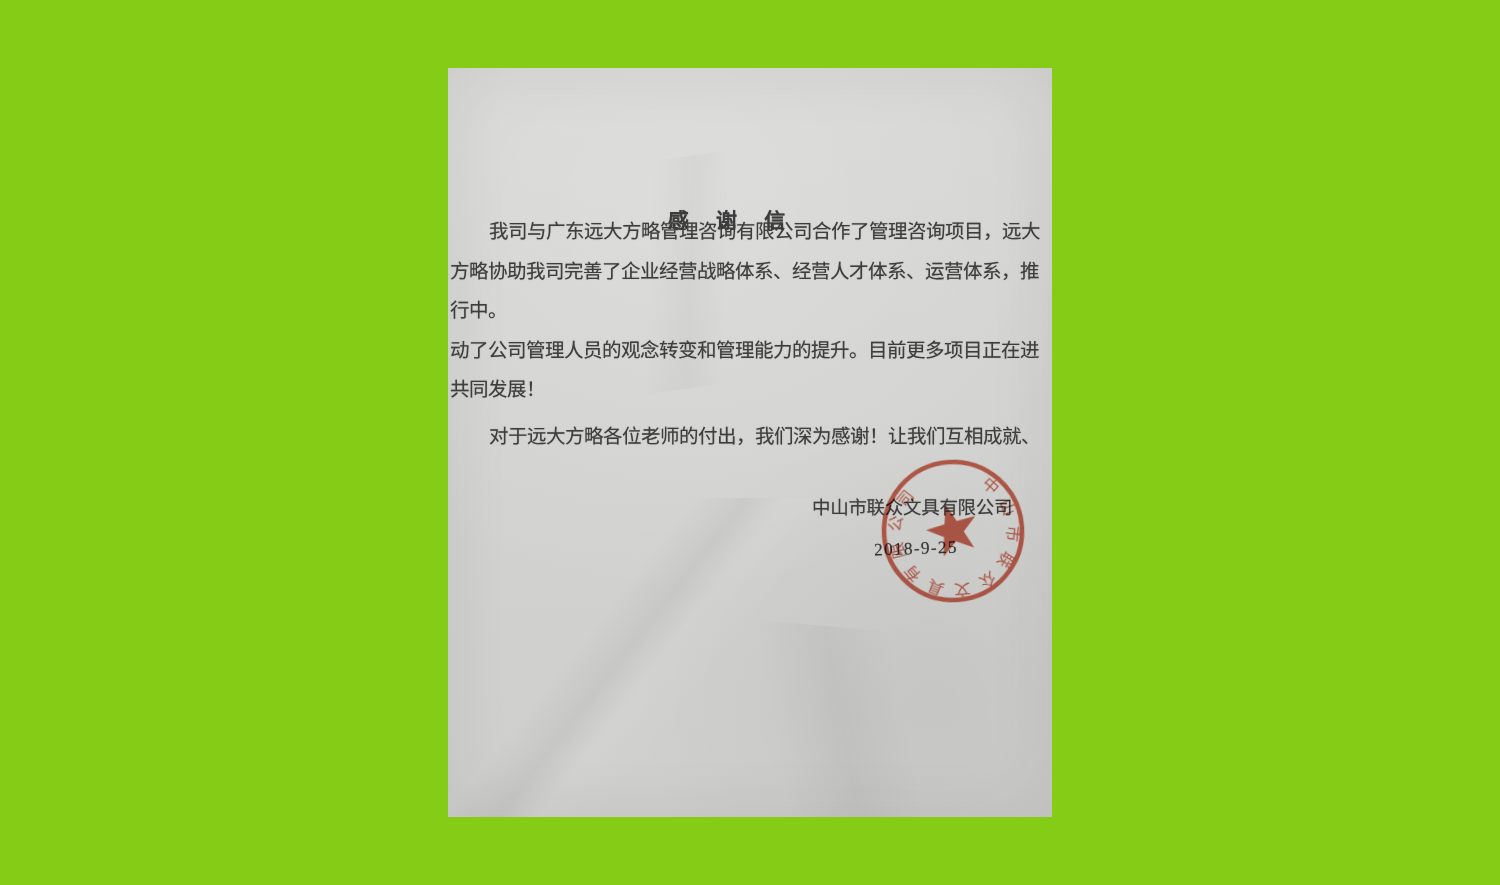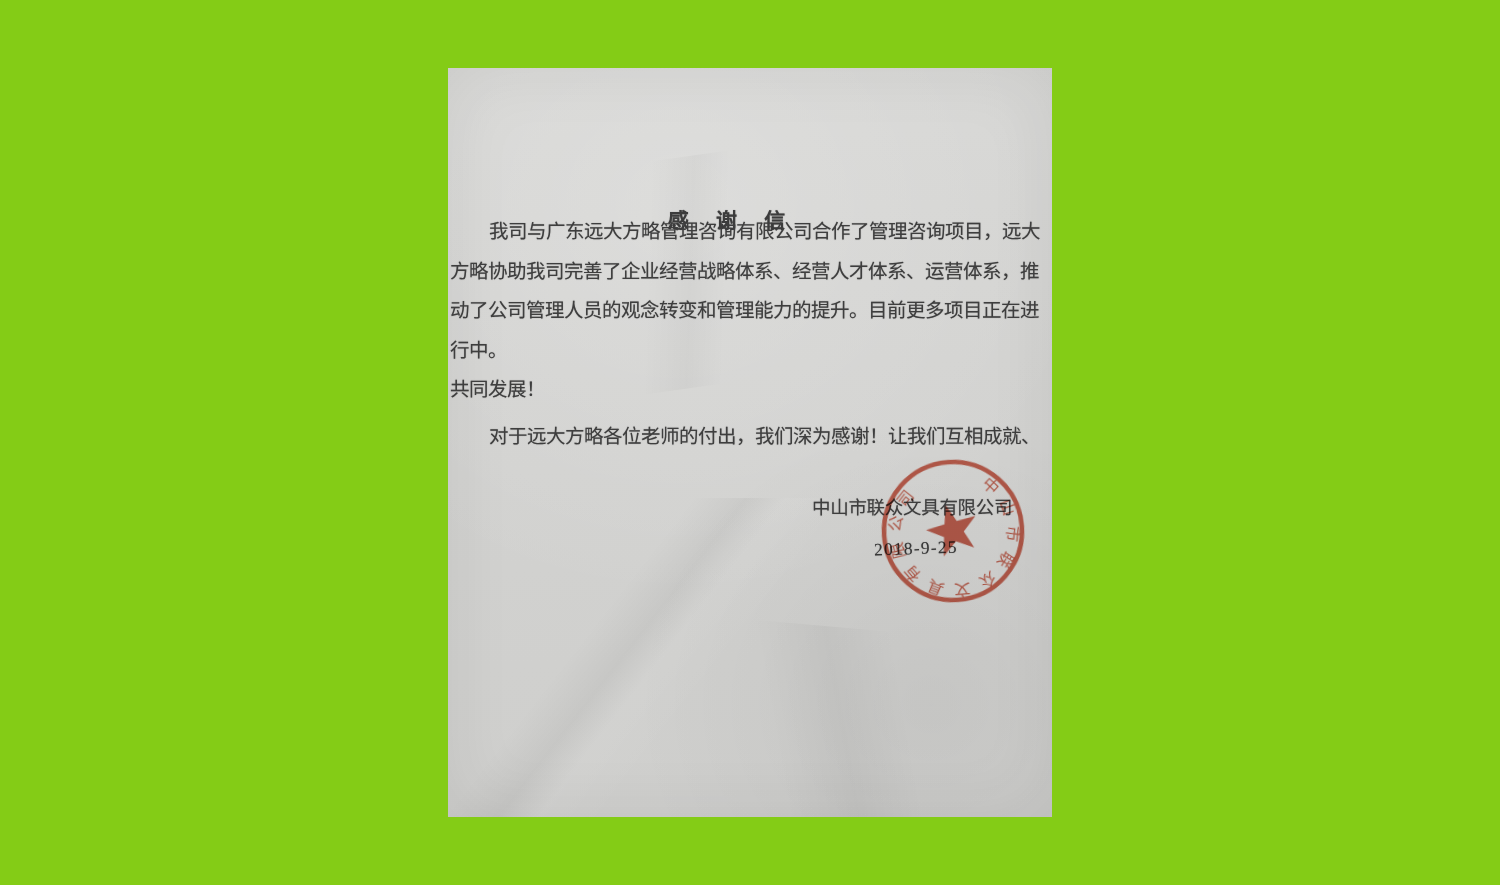--- a/index.html
+++ b/index.html
@@ -119,22 +119,22 @@
 
     <div class="crease-1"></div>
     <div class="crease-2"></div>
     <div class="crease-3"></div>
 
     <h1 class="letter-title">感 谢 信</h1>
 
     <div class="body-block">
       <div class="body-line indent">我司与广东远大方略管理咨询有限公司合作了管理咨询项目，远大</div>
       <div class="body-line">方略协助我司完善了企业经营战略体系、经营人才体系、运营体系，推</div>
+      <div class="body-line">行中。</div>
       <div class="body-line">动了公司管理人员的观念转变和管理能力的提升。目前更多项目正在进</div>
-      <div class="body-line">行中。</div>
       <div class="body-line">共同发展！</div>
       <div class="body-line indent para-gap">对于远大方略各位老师的付出，我们深为感谢！让我们互相成就、</div>
     </div>
 
     <div class="signature-line">中山市联众文具有限公司</div>
     <div class="date-line">2018-9-25</div>
 
     <svg class="seal" viewBox="0 0 150 150" xmlns="http://www.w3.org/2000/svg" aria-hidden="true">
       <defs>
         <path id="sealPath" d="M 105.4,31.6 A 53,53 0 1 1 44.6,118.4 A 53,53 0 0 1 105.4,31.6"></path>

